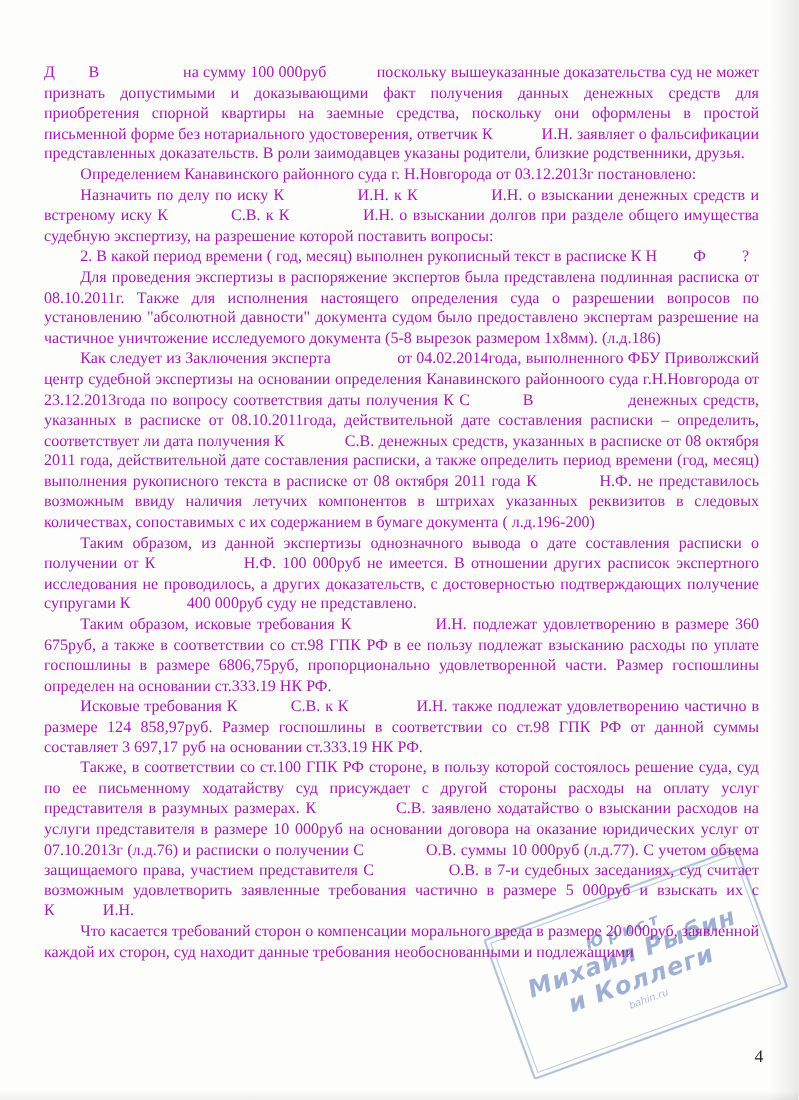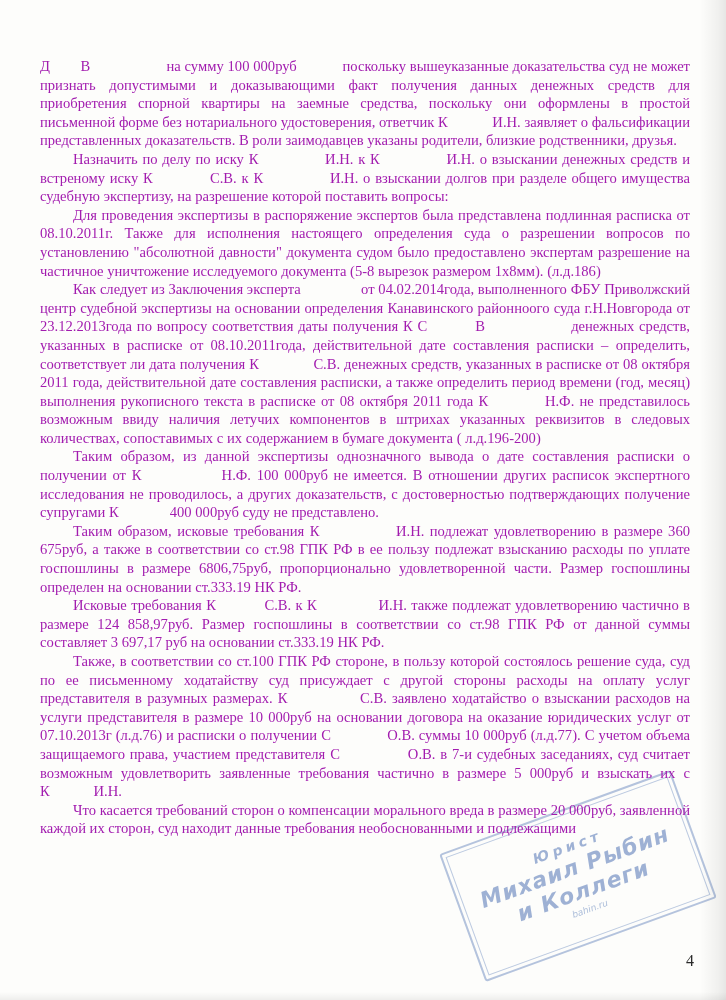--- a/index.html
+++ b/index.html
@@ -81,21 +81,23 @@
     pointer-events: none;
   }
 </style>
 </head>
 <body>
 
 <div class="page">
 
   <div class="content">
     <p class="cont">Д&nbsp;&nbsp;&nbsp;&nbsp;&nbsp;&nbsp;&nbsp;&nbsp;В&nbsp;&nbsp;&nbsp;&nbsp;&nbsp;&nbsp;&nbsp;&nbsp;&nbsp;&nbsp;&nbsp;&nbsp;&nbsp;&nbsp;&nbsp;&nbsp;&nbsp;&nbsp;&nbsp;&nbsp;на сумму 100 000руб&nbsp;&nbsp;&nbsp;&nbsp;&nbsp;&nbsp;&nbsp;&nbsp;&nbsp;&nbsp;&nbsp;&nbsp;поскольку вышеуказанные доказательства суд не может признать допустимыми и доказывающими факт получения данных денежных средств для приобретения спорной квартиры на заемные средства, поскольку они оформлены в простой письменной форме без нотариального удостоверения, ответчик К&nbsp;&nbsp;&nbsp;&nbsp;&nbsp;&nbsp;&nbsp;&nbsp;&nbsp;&nbsp;&nbsp;&nbsp;И.Н. заявляет о фальсификации представленных доказательств. В роли заимодавцев указаны родители, близкие родственники, друзья.</p>
+    <p>Определением Канавинского районного суда г. Н.Новгорода от 03.12.2013г постановлено:</p>
     <p>Назначить по делу по иску К&nbsp;&nbsp;&nbsp;&nbsp;&nbsp;&nbsp;&nbsp;&nbsp;&nbsp;&nbsp;&nbsp;&nbsp;&nbsp;&nbsp;И.Н. к К&nbsp;&nbsp;&nbsp;&nbsp;&nbsp;&nbsp;&nbsp;&nbsp;&nbsp;&nbsp;&nbsp;&nbsp;&nbsp;&nbsp;И.Н. о взыскании денежных средств и встреному иску К&nbsp;&nbsp;&nbsp;&nbsp;&nbsp;&nbsp;&nbsp;&nbsp;&nbsp;&nbsp;&nbsp;&nbsp;С.В. к К&nbsp;&nbsp;&nbsp;&nbsp;&nbsp;&nbsp;&nbsp;&nbsp;&nbsp;&nbsp;&nbsp;&nbsp;&nbsp;&nbsp;И.Н. о взыскании долгов при разделе общего имущества судебную экспертизу, на разрешение которой поставить вопросы:</p>
+    <p>2. В какой период времени ( год, месяц) выполнен рукописный текст в расписке К Н&nbsp;&nbsp;&nbsp;&nbsp;&nbsp;&nbsp;&nbsp;&nbsp;&nbsp;Ф&nbsp;&nbsp;&nbsp;&nbsp;&nbsp;&nbsp;&nbsp;&nbsp;&nbsp;?</p>
     <p>Для проведения экспертизы в распоряжение экспертов была представлена подлинная расписка от 08.10.2011г. Также для исполнения настоящего определения суда о разрешении вопросов по установлению "абсолютной давности" документа судом было предоставлено экспертам разрешение на частичное уничтожение исследуемого документа (5-8 вырезок размером 1х8мм). (л.д.186)</p>
     <p>Как следует из Заключения эксперта&nbsp;&nbsp;&nbsp;&nbsp;&nbsp;&nbsp;&nbsp;&nbsp;&nbsp;&nbsp;&nbsp;&nbsp;&nbsp;&nbsp;&nbsp;&nbsp;от 04.02.2014года, выполненного ФБУ Приволжский центр судебной экспертизы на основании определения Канавинского районноого суда г.Н.Новгорода от 23.12.2013года по вопросу соответствия даты получения К С&nbsp;&nbsp;&nbsp;&nbsp;&nbsp;&nbsp;&nbsp;&nbsp;&nbsp;&nbsp;В&nbsp;&nbsp;&nbsp;&nbsp;&nbsp;&nbsp;&nbsp;&nbsp;&nbsp;&nbsp;&nbsp;&nbsp;&nbsp;&nbsp;&nbsp;&nbsp;&nbsp;&nbsp;денежных средств, указанных в расписке от 08.10.2011года, действительной дате составления расписки – определить, соответствует ли дата получения К&nbsp;&nbsp;&nbsp;&nbsp;&nbsp;&nbsp;&nbsp;&nbsp;&nbsp;&nbsp;&nbsp;&nbsp;&nbsp;&nbsp;С.В. денежных средств, указанных в расписке от 08 октября 2011 года, действительной дате составления расписки, а также определить период времени (год, месяц) выполнения рукописного текста в расписке от 08 октября 2011 года К&nbsp;&nbsp;&nbsp;&nbsp;&nbsp;&nbsp;&nbsp;&nbsp;&nbsp;&nbsp;&nbsp;Н.Ф. не представилось возможным ввиду наличия летучих компонентов в штрихах указанных реквизитов в следовых количествах, сопоставимых с их содержанием в бумаге документа ( л.д.196-200)</p>
     <p>Таким образом, из данной экспертизы однозначного вывода о дате составления расписки о получении от К&nbsp;&nbsp;&nbsp;&nbsp;&nbsp;&nbsp;&nbsp;&nbsp;&nbsp;&nbsp;&nbsp;&nbsp;&nbsp;&nbsp;Н.Ф. 100 000руб не имеется. В отношении других расписок экспертного исследования не проводилось, а других доказательств, с достоверностью подтверждающих получение супругами К&nbsp;&nbsp;&nbsp;&nbsp;&nbsp;&nbsp;&nbsp;&nbsp;&nbsp;&nbsp;&nbsp;&nbsp;&nbsp;&nbsp;400 000руб суду не представлено.</p>
     <p>Таким образом, исковые требования К&nbsp;&nbsp;&nbsp;&nbsp;&nbsp;&nbsp;&nbsp;&nbsp;&nbsp;&nbsp;&nbsp;&nbsp;&nbsp;&nbsp;И.Н. подлежат удовлетворению в размере 360 675руб, а также в соответствии со ст.98 ГПК РФ в ее пользу подлежат взысканию расходы по уплате госпошлины в размере 6806,75руб, пропорционально удовлетворенной части. Размер госпошлины определен на основании ст.333.19 НК РФ.</p>
     <p>Исковые требования К&nbsp;&nbsp;&nbsp;&nbsp;&nbsp;&nbsp;&nbsp;&nbsp;&nbsp;&nbsp;&nbsp;С.В. к К&nbsp;&nbsp;&nbsp;&nbsp;&nbsp;&nbsp;&nbsp;&nbsp;&nbsp;&nbsp;&nbsp;&nbsp;&nbsp;&nbsp;И.Н. также подлежат удовлетворению частично в размере 124 858,97руб. Размер госпошлины в соответствии со ст.98 ГПК РФ от данной суммы составляет 3 697,17 руб на основании ст.333.19 НК РФ.</p>
     <p>Также, в соответствии со ст.100 ГПК РФ стороне, в пользу которой состоялось решение суда, суд по ее письменному ходатайству суд присуждает с другой стороны расходы на оплату услуг представителя в разумных размерах. К&nbsp;&nbsp;&nbsp;&nbsp;&nbsp;&nbsp;&nbsp;&nbsp;&nbsp;&nbsp;&nbsp;&nbsp;&nbsp;&nbsp;С.В. заявлено ходатайство о взыскании расходов на услуги представителя в размере 10 000руб на основании договора на оказание юридических услуг от 07.10.2013г (л.д.76) и расписки о получении С&nbsp;&nbsp;&nbsp;&nbsp;&nbsp;&nbsp;&nbsp;&nbsp;&nbsp;&nbsp;&nbsp;&nbsp;&nbsp;&nbsp;О.В. суммы 10 000руб (л.д.77). С учетом объема защищаемого права, участием представителя С&nbsp;&nbsp;&nbsp;&nbsp;&nbsp;&nbsp;&nbsp;&nbsp;&nbsp;&nbsp;&nbsp;&nbsp;&nbsp;&nbsp;О.В. в 7-и судебных заседаниях, суд считает возможным удовлетворить заявленные требования частично в размере 5 000руб и взыскать их с К&nbsp;&nbsp;&nbsp;&nbsp;&nbsp;&nbsp;&nbsp;&nbsp;&nbsp;&nbsp;&nbsp;&nbsp;И.Н.</p>
     <p>Что касается требований сторон о компенсации морального вреда в размере 20 000руб, заявленной каждой их сторон, суд находит данные требования необоснованными и подлежащими</p>
   </div>
 
   <div class="stamp">

